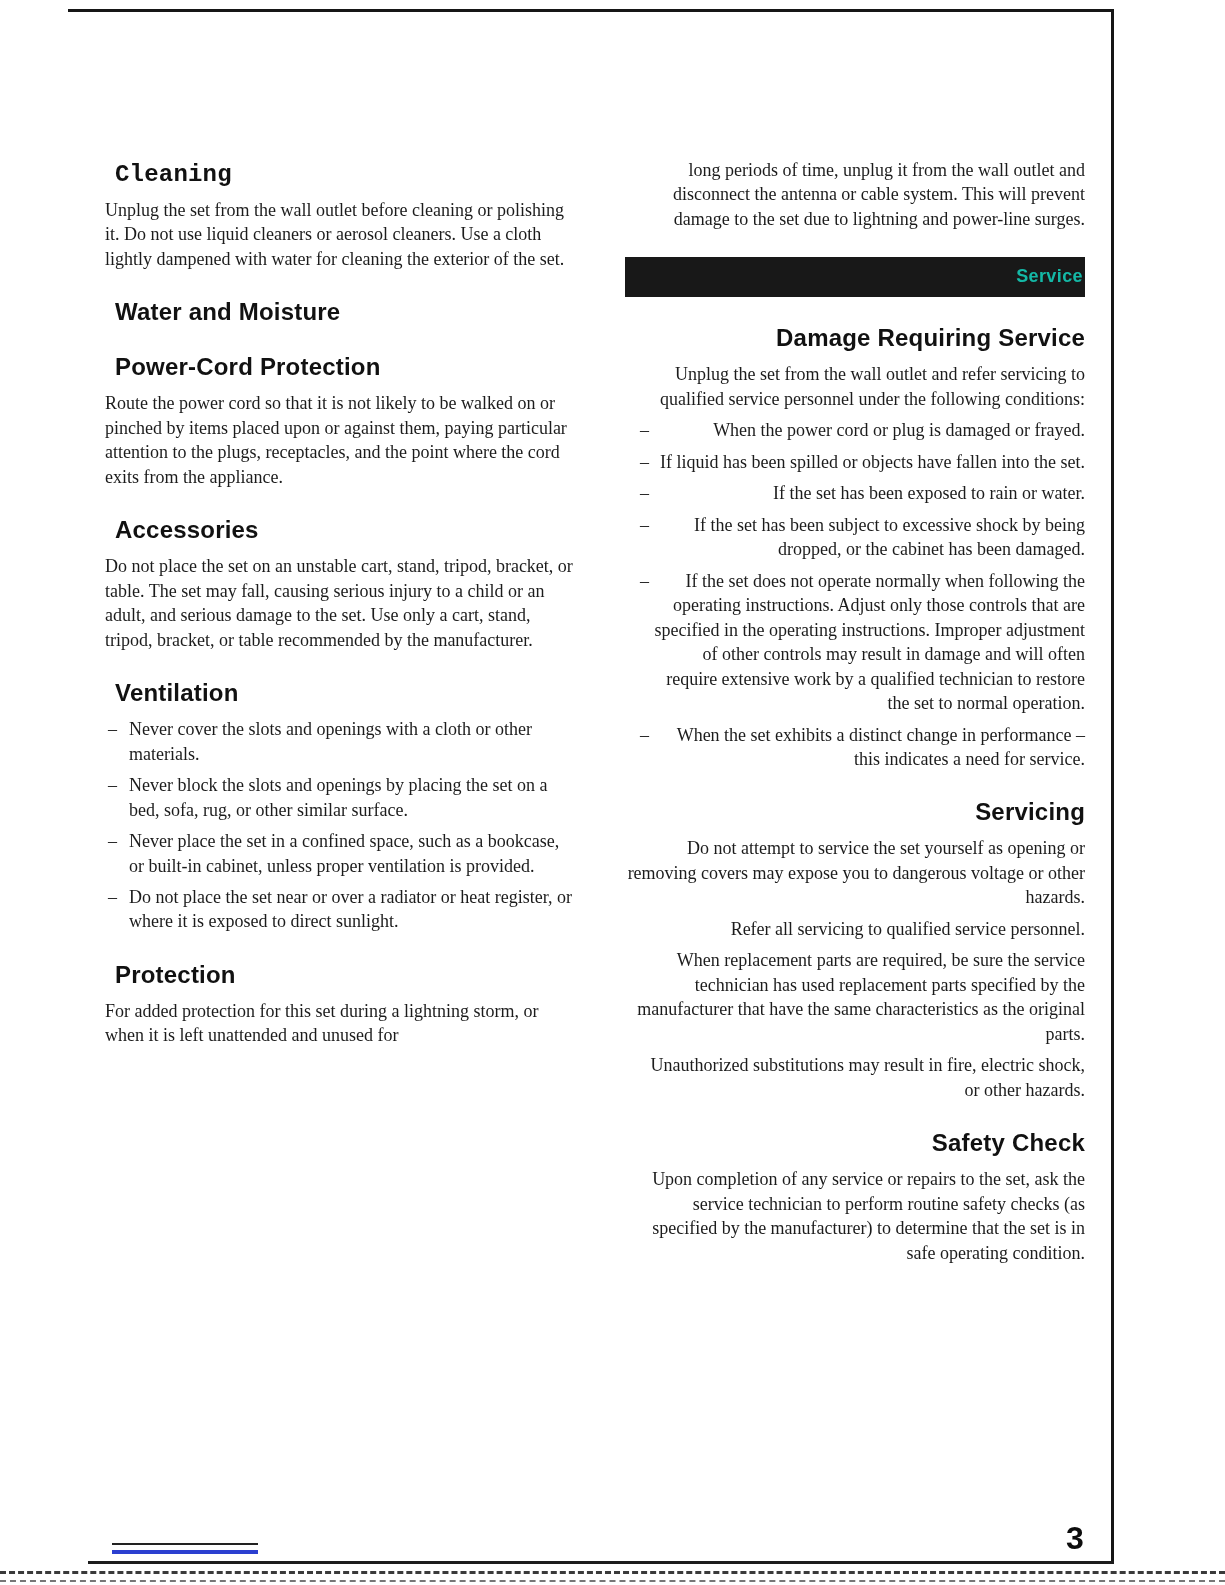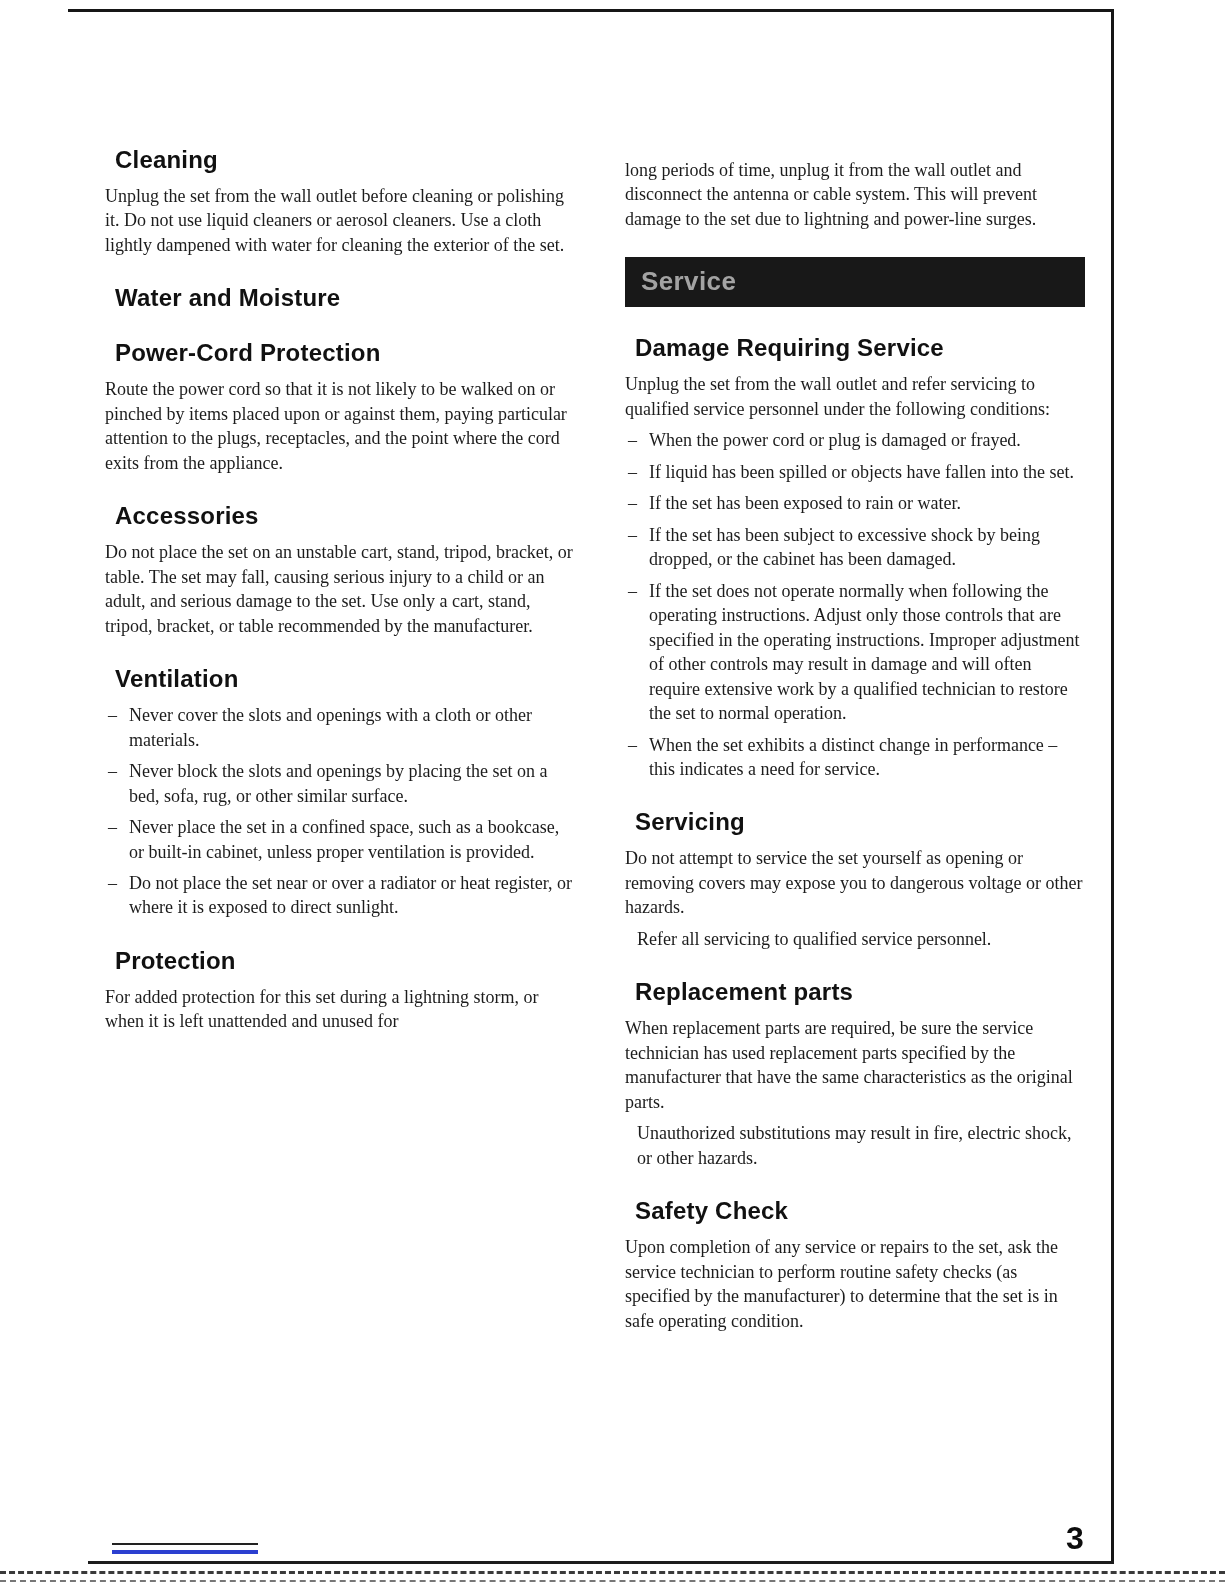--- a/index.html
+++ b/index.html
@@ -6,34 +6,34 @@
   html,body { background:#ffffff; }
   body {
     width:1225px; height:1585px; position:relative; overflow:hidden;
     font-family:"Liberation Serif", serif; color:#1c1c1c;
   }
   .frame-top   { position:absolute; left:68px;  top:9px;  width:1046px; height:3px;  background:#161616; }
   .frame-right { position:absolute; left:1111px; top:9px; width:3px;   height:1552px; background:#161616; }
 
   .col { position:absolute; }
   .col-left  { left:105px; top:146px; width:470px; }
-  .col-right { left:625px; top:158px; width:460px; }
+  .col-right { left:625px; top:158px; width:460px;text-align:right; }
 
   h2 {
     font-family:"Liberation Sans", sans-serif; font-weight:bold;
     font-size:24px; color:#111; padding-left:10px;
     margin:27px 0 10px 0; letter-spacing:0.2px;
   }
-  h2.first { margin-top:0; }
+  h2.first { margin-top:15px;font-family:Liberation Mono, monospace; }
 
   .banner {
-    background:#181818; color:#a3a3a3;
+    background:#181818; color:#14b8a6;
     font-family:"Liberation Sans", sans-serif; font-weight:bold;
-    font-size:26px; letter-spacing:0.4px;
-    padding:9px 9px 10px 16px; margin:26px 0 14px 0;
+    font-size:18px; letter-spacing:0.4px;
+    padding:9px 2px 10px 16px; margin:26px 0 14px 0;
   }
 
   .p { font-size:18px; line-height:1.36; margin-bottom:7px; }
   .p + .p { margin-top:4px;margin-left:12px; }
 
   .bullet { display:flex; font-size:18px; line-height:1.36; margin:0 0 7px 0; }
   .bullet .dash { flex:0 0 24px; padding-left:3px; }
   .bullet .bt { flex:1; }
 
   .pagenum {
@@ -123,21 +123,20 @@
   </div>
   <div class="bullet">
     <span class="dash">–</span>
     <span class="bt">When the set exhibits a distinct change in performance – this indicates a need for service.</span>
   </div>
 
   <h2>Servicing</h2>
   <div class="p">Do not attempt to service the set yourself as opening or removing covers may expose you to dangerous voltage or other hazards.</div>
   <div class="p">Refer all servicing to qualified service personnel.</div>
 
-  <h2>Replacement parts</h2>
   <div class="p">When replacement parts are required, be sure the service technician has used replacement parts specified by the manufacturer that have the same characteristics as the original parts.</div>
   <div class="p">Unauthorized substitutions may result in fire, electric shock, or other hazards.</div>
 
   <h2>Safety Check</h2>
   <div class="p">Upon completion of any service or repairs to the set, ask the service technician to perform routine safety checks (as specified by the manufacturer) to determine that the set is in safe operating condition.</div>
 
 </div>
 
 <div class="pagenum">3</div>
 

